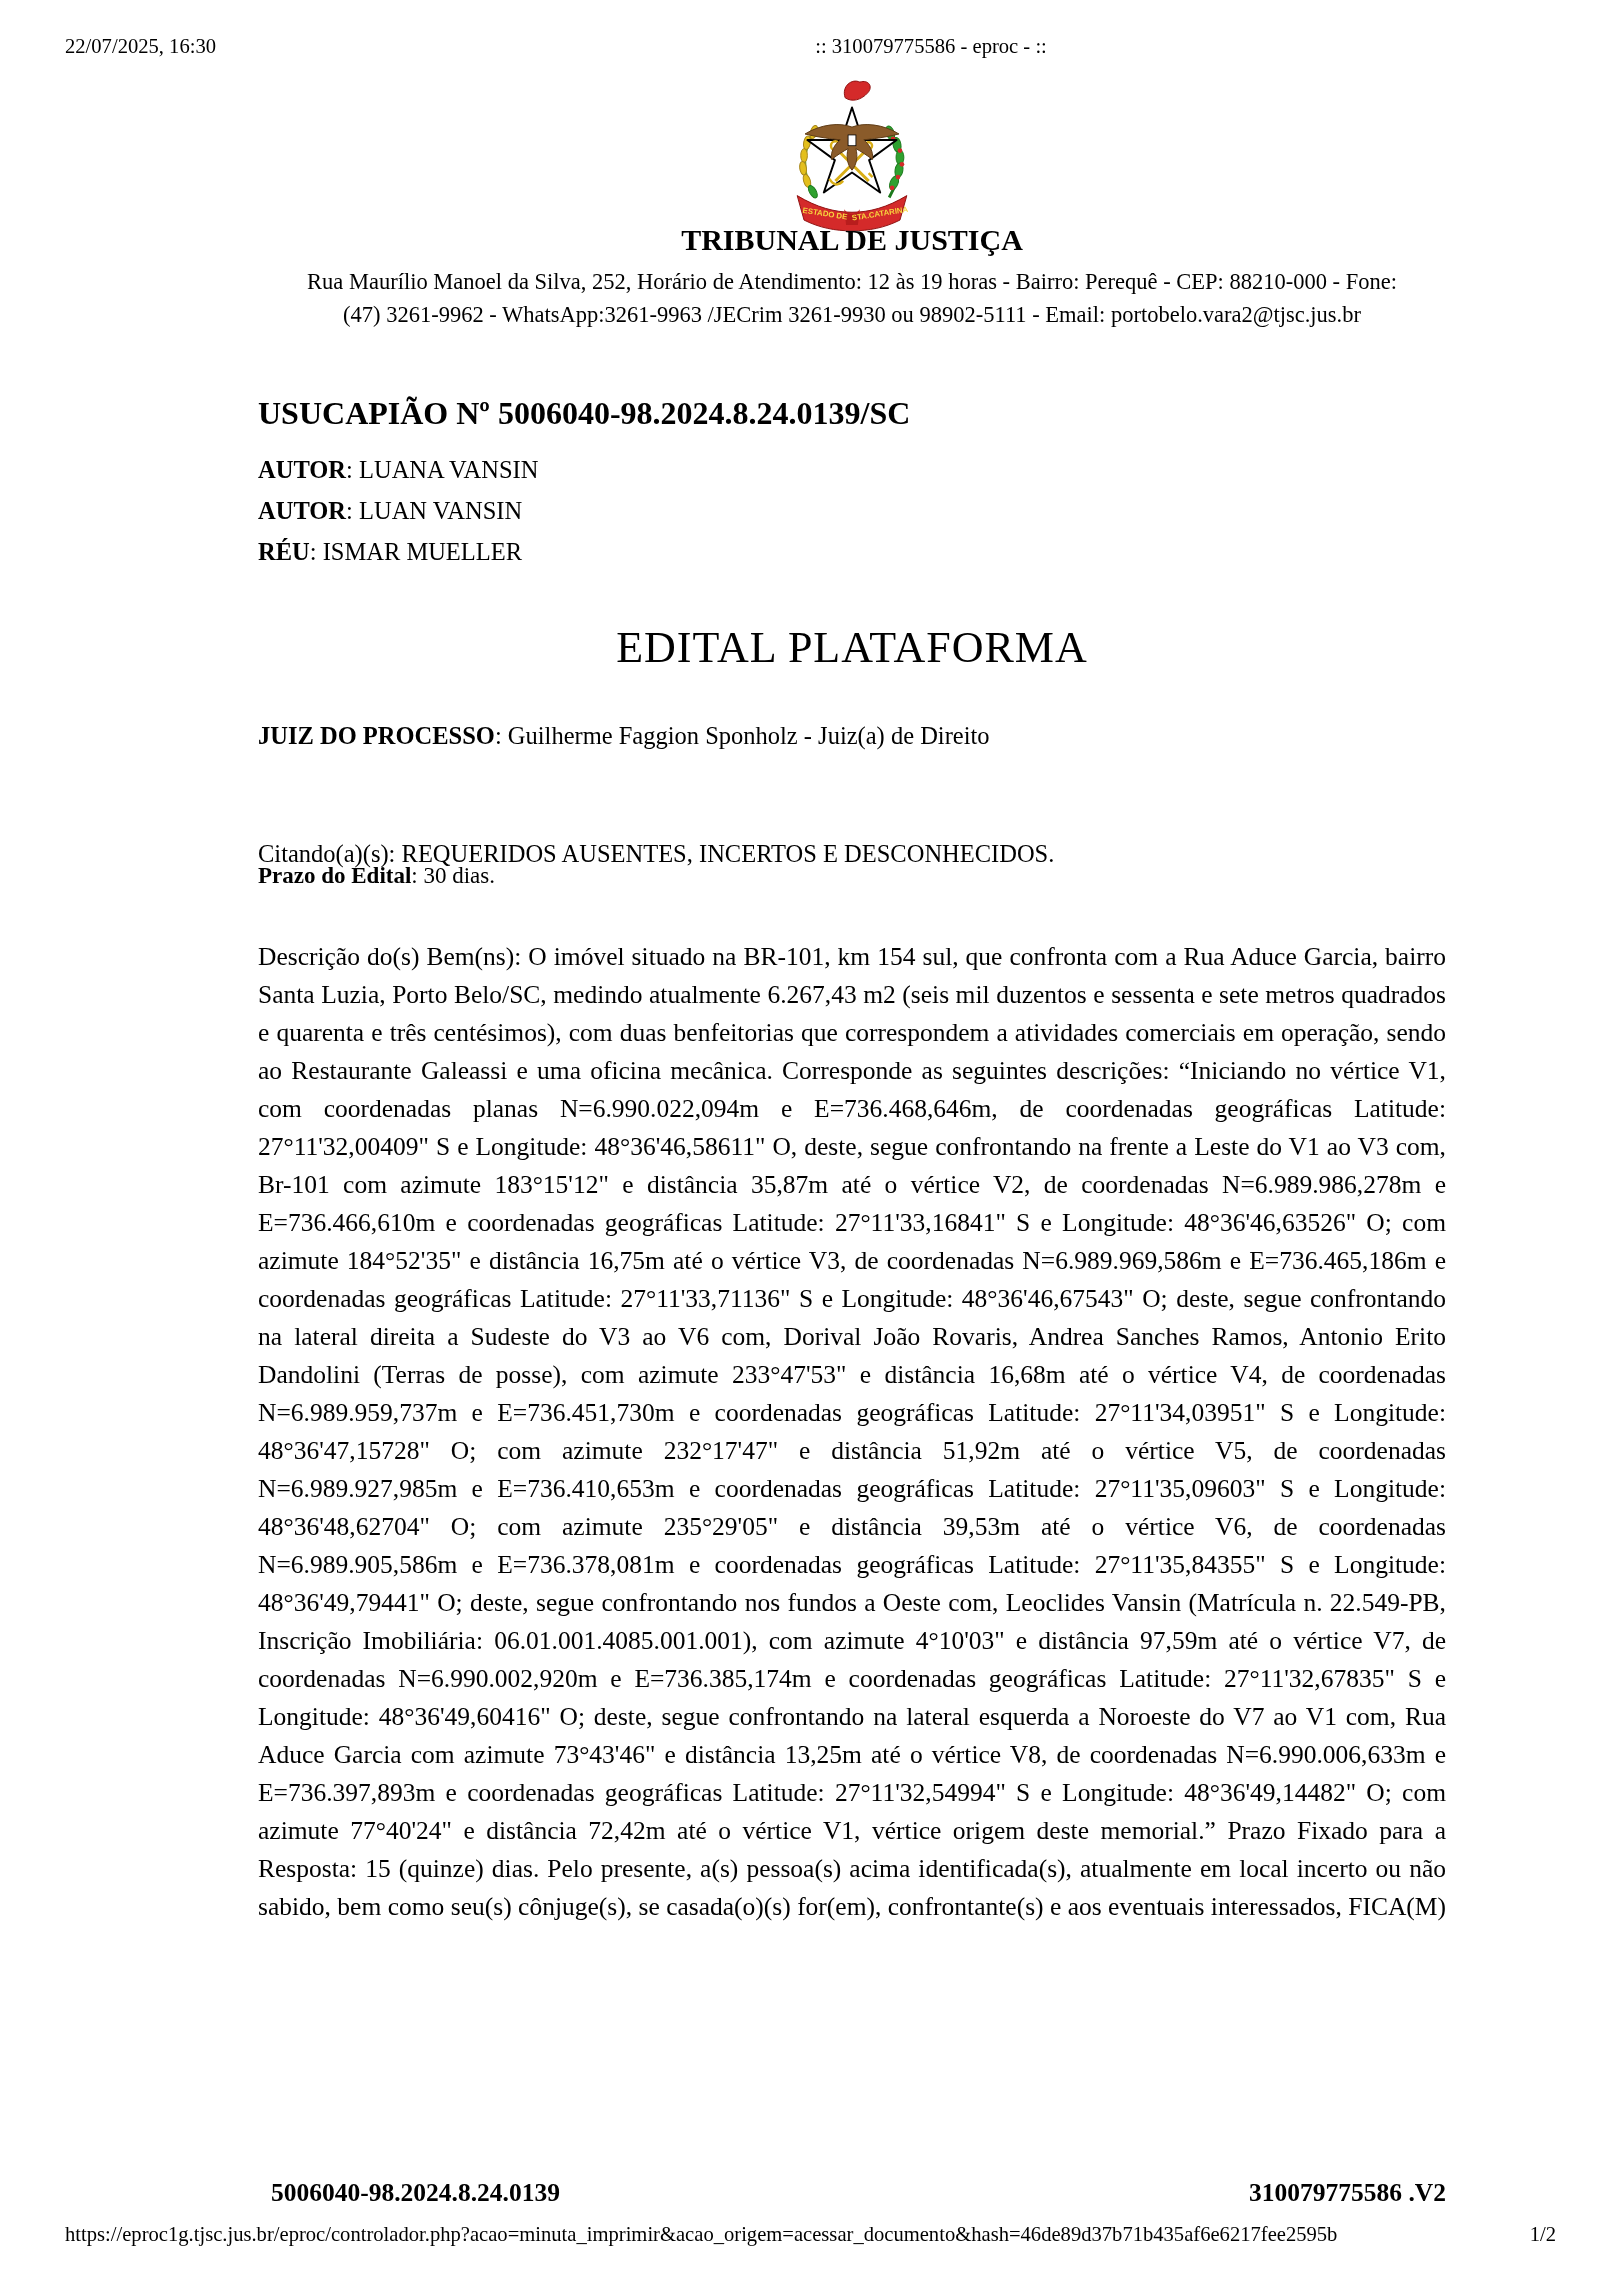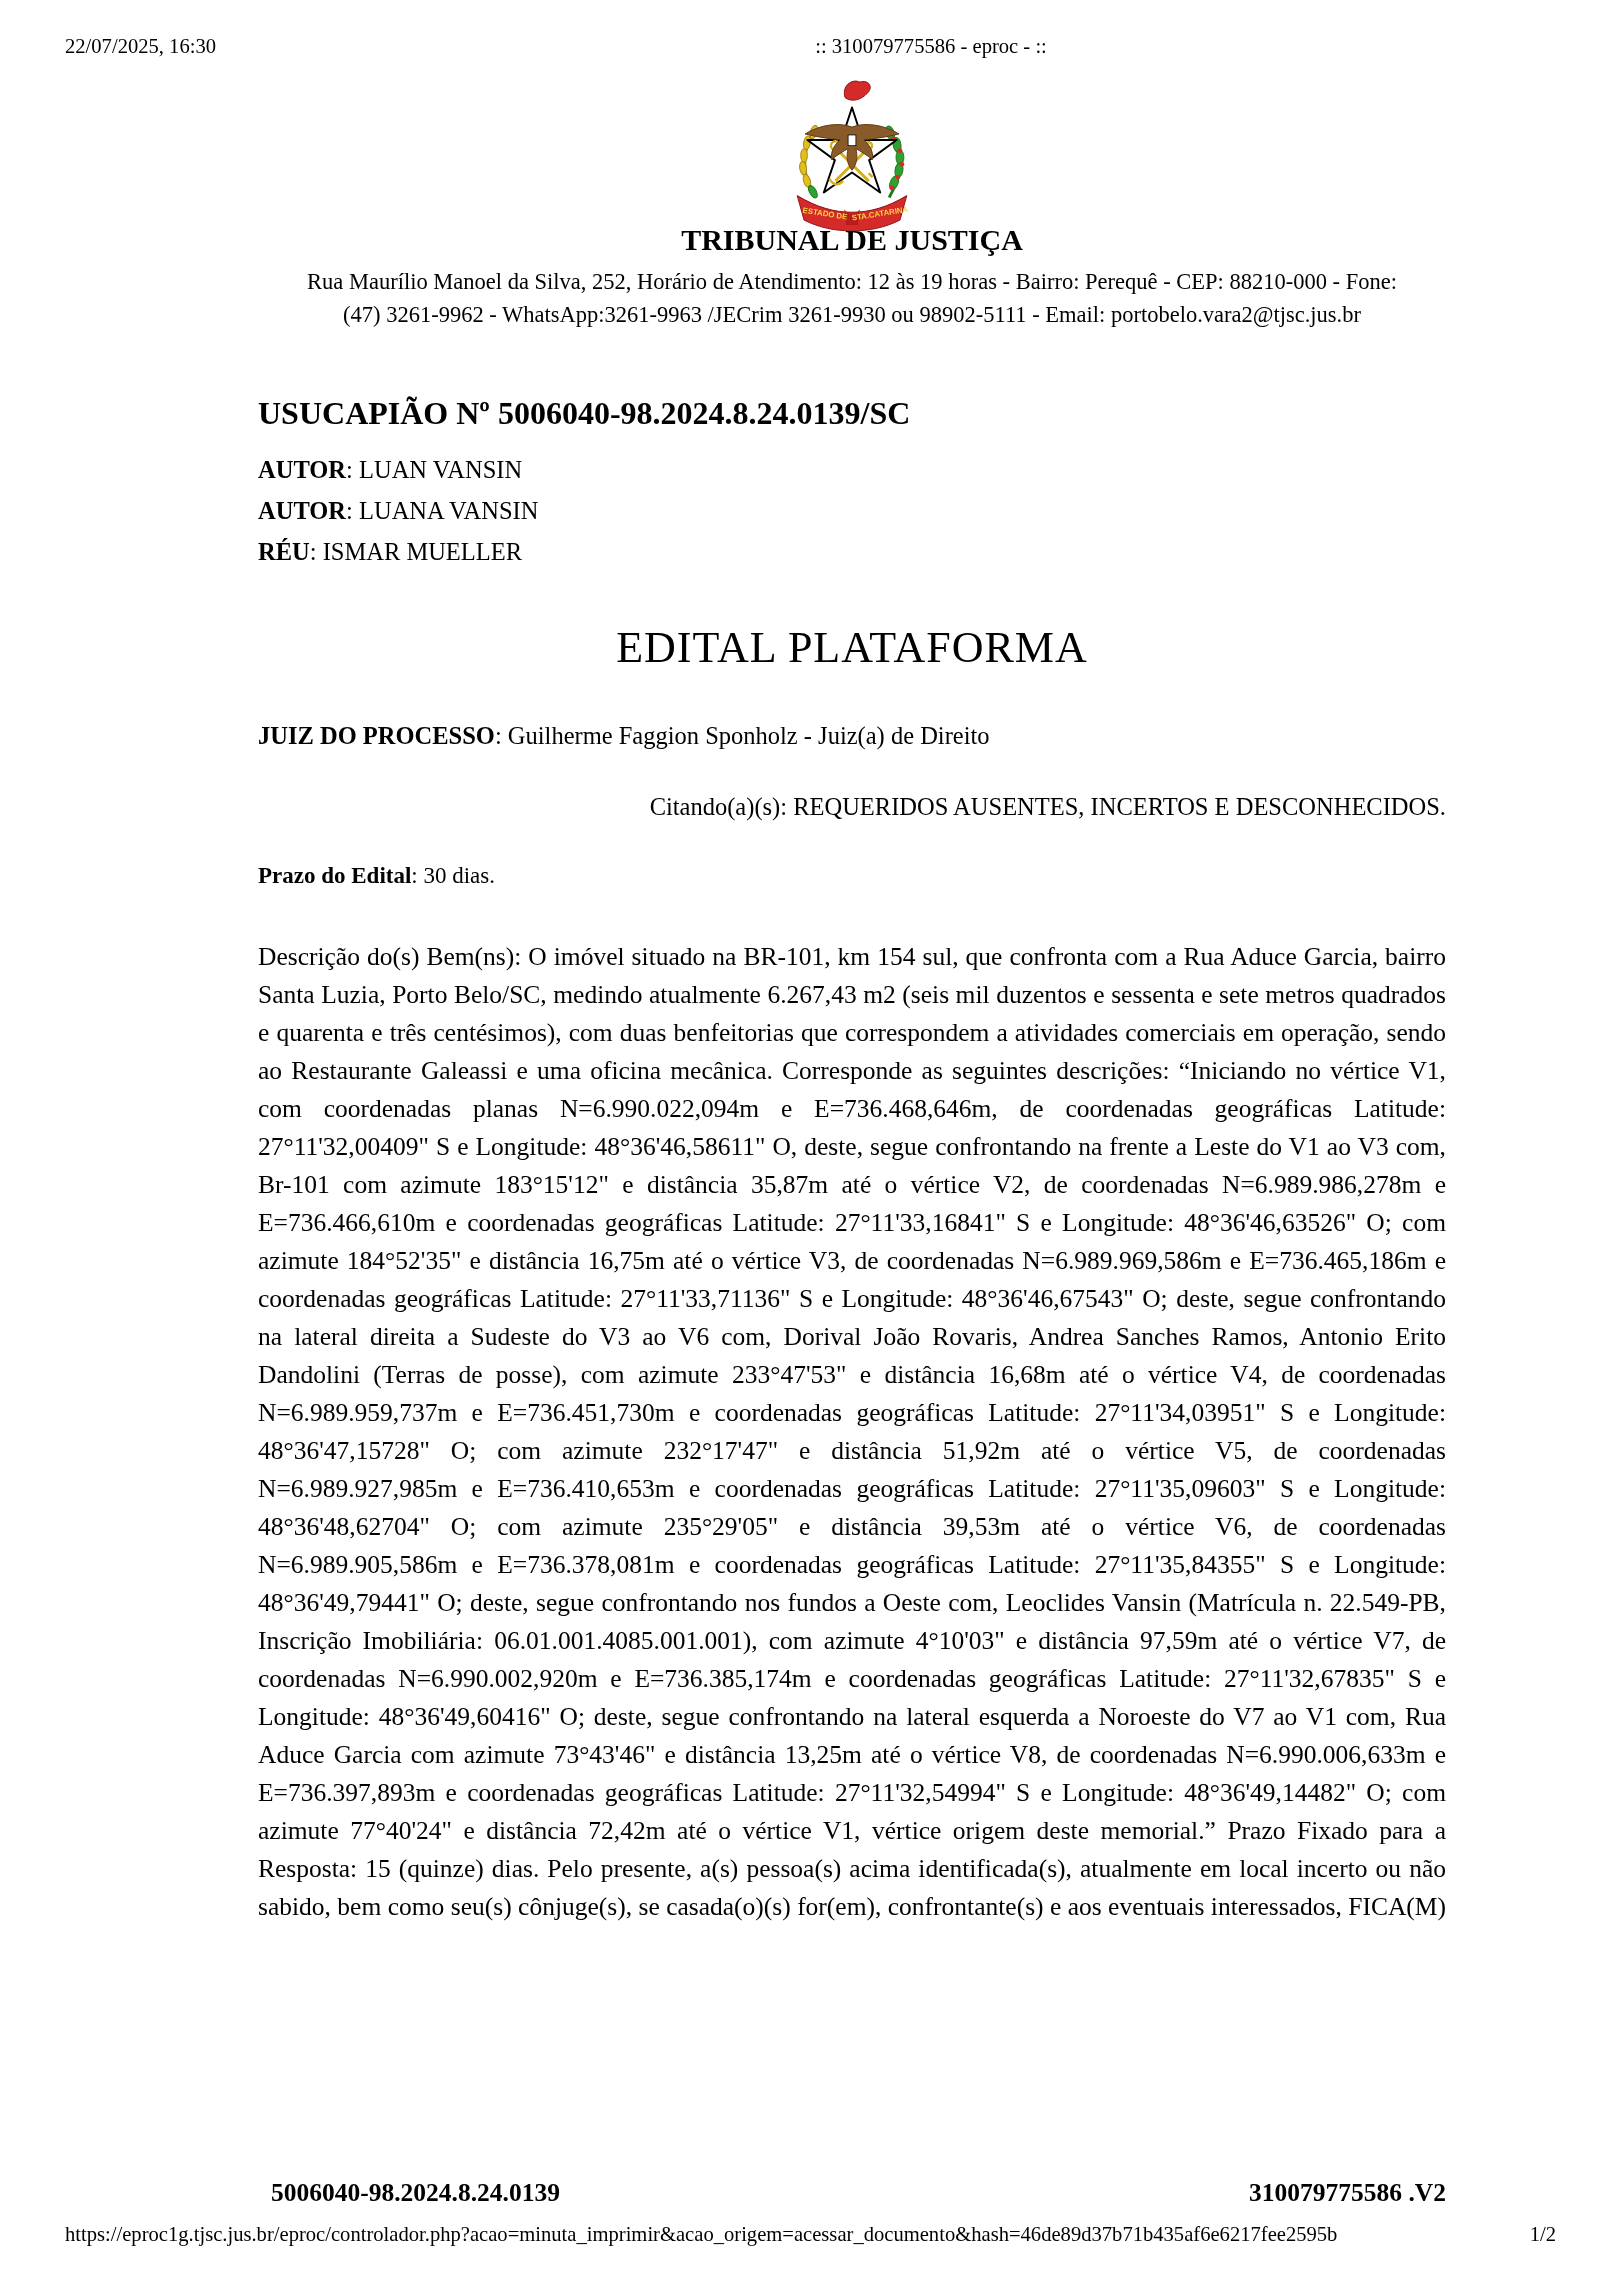--- a/index.html
+++ b/index.html
@@ -33,21 +33,21 @@
   .case-title { position: absolute; top: 395px; left: 0; width: 100%; font-size: 32px; font-weight: bold; }
 
   .parties { position: absolute; top: 449px; left: 0; width: 100%; font-size: 24.5px; }
   .party-line { line-height: 41px; }
   .party-role { font-weight: bold; }
 
   .edital-title { position: absolute; top: 622px; left: 0; width: 100%; text-align: center;
                   font-size: 44px; font-weight: normal; letter-spacing: 1px; }
 
   .line-juiz    { position: absolute; top: 722px; left: 0; width: 100%; font-size: 24.5px; }
-  .line-citando { position: absolute; top: 793px; left: 0; width: 100%; font-size: 24.5px; text-align: right; }
+  .line-citando { position: absolute; top: 840px; left: 0; width: 100%; font-size: 24.5px; }
   .line-prazo   { position: absolute; top: 863px; left: 0; width: 100%; font-size: 23px; }
   .lbl-bold { font-weight: bold; margin-top: 39px; }
 
   .body-text { position: absolute; top: 938px; left: 0; width: 100%;
                font-size: 25.5px; line-height: 38px;
                text-align: justify; text-align-last: justify; }
 
   .page-footer { position: absolute; top: 2178px; left: 258px; width: 1188px;
                  font-size: 25.5px; font-weight: bold; }
   .pf-left  { float: left; margin-left: 13px; }
@@ -122,24 +122,24 @@
     <div class="inst-address">
       <div>Rua Maurílio Manoel da Silva, 252, Horário de Atendimento: 12 às 19 horas - Bairro: Perequê - CEP: 88210-000 - Fone:</div>
       <div>(47) 3261-9962 - WhatsApp:3261-9963 /JECrim 3261-9930 ou 98902-5111 - Email: portobelo.vara2@tjsc.jus.br</div>
     </div>
   </div>
 
   <div class="case-title">USUCAPIÃO Nº 5006040-98.2024.8.24.0139/SC</div>
 
   <div class="parties">
     <div class="party-line">
-      <span class="party-role">AUTOR</span><span>: LUAN VANSIN</span>
+      <span class="party-role">AUTOR</span><span>: LUANA VANSIN</span>
     </div>
     <div class="party-line">
-      <span class="party-role">AUTOR</span><span>: LUANA VANSIN</span>
+      <span class="party-role">AUTOR</span><span>: LUAN VANSIN</span>
     </div>
     <div class="party-line">
       <span class="party-role">RÉU</span><span>: ISMAR MUELLER</span>
     </div>
   </div>
 
   <div class="edital-title">EDITAL PLATAFORMA</div>
 
   <div class="line-juiz">
     <span class="lbl-bold">JUIZ DO PROCESSO</span><span>: Guilherme Faggion Sponholz - Juiz(a) de Direito</span>

